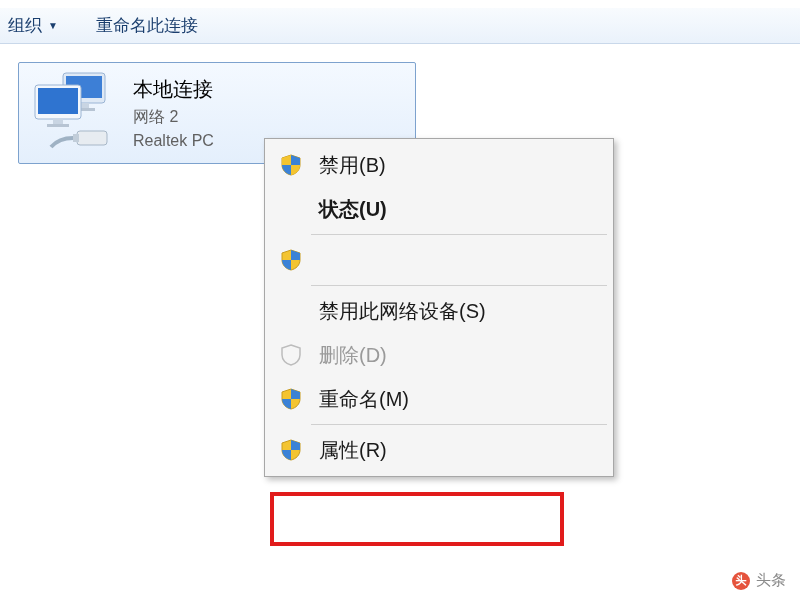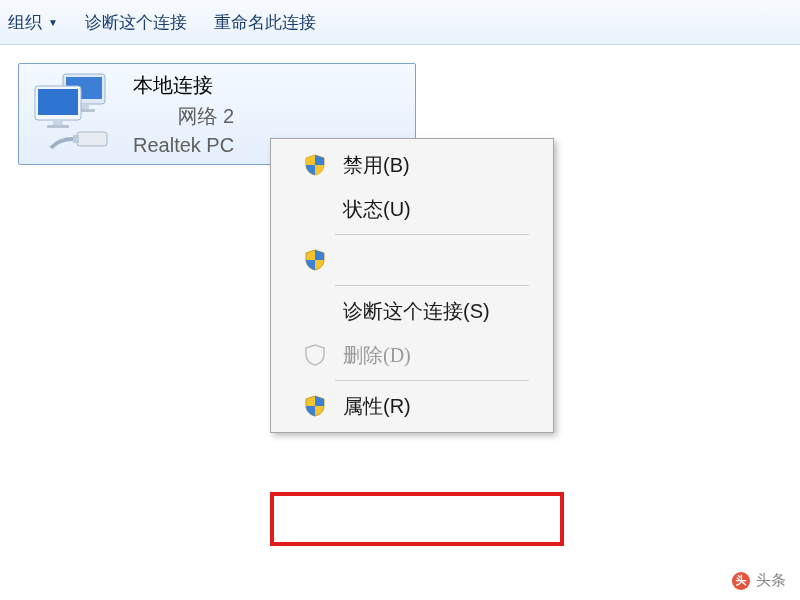--- a/index.html
+++ b/index.html
@@ -7,25 +7,26 @@
       font-family: "Microsoft YaHei", "Segoe UI", Tahoma, sans-serif;
       background: #ffffff;
       width: 800px;
       height: 600px;
       overflow: hidden;
       position: relative;
     }
     .toolbar {
       display: flex;
       align-items: center;
-      height: 45px;
+      height: 36px;
       background: linear-gradient(#f8fbfe, #eaf2fb);
       border-bottom: 1px solid #c9d8ea;
       padding: 0 8px;
-      gap: 27px;
+      gap: 38px;
+      margin-top: 8px;
     }
     .toolbar-item {
       color: #1a3e6e;
       font-size: 17px;
       cursor: pointer;
       display: flex;
       align-items: center;
       gap: 6px;
     }
     .dropdown-arrow {
@@ -52,30 +53,30 @@
       height: 84px;
       position: relative;
       flex-shrink: 0;
     }
     .network-text {
       display: flex;
       flex-direction: column;
       gap: 4px;
     }
     .net-title { font-size: 20px; color: #000; }
-    .net-sub { font-size: 20px; color: #606060; text-align: right; }
+    .net-sub { font-size: 16px; color: #606060; }
     .context-menu {
       position: absolute;
-      left: 270px;
+      left: 264px;
       top: 138px;
-      width: 284px;
+      width: 350px;
       background: #f5f5f5;
       border: 1px solid #a7a7a7;
       box-shadow: 3px 3px 6px rgba(0,0,0,0.25);
-      padding: 4px 18px;
+      padding: 4px 0;
     }
     .menu-item {
       display: flex;
       align-items: center;
       height: 44px;
       padding: 0 6px 0 6px;
       cursor: default;
       position: relative;
     }
     .menu-icon-col {
@@ -83,22 +84,22 @@
       display: flex;
       justify-content: center;
       align-items: center;
       flex-shrink: 0;
     }
     .menu-label {
       font-size: 20px;
       color: #1a1a1a;
       padding-left: 8px;
     }
-    .menu-item.bold .menu-label { font-weight: 400; }
-    .menu-item.disabled .menu-label { color: #9a9a9a; font-family: Liberation Serif, serif; }
+    .menu-item.bold .menu-label { font-weight: 700; }
+    .menu-item.disabled .menu-label { color: #9a9a9a; }
     .menu-sep {
       height: 1px;
       background: #d0d0d0;
       margin: 3px 6px 3px 46px;
     }
     .highlight-box {
       position: absolute;
       border: 4px solid #e11b1b;
       pointer-events: none;
     }
@@ -120,23 +121,20 @@
   </style>
 </head>
 <body>
 
 <div class="toolbar">
   <div class="toolbar-item">
     <span>组织</span>
     <span class="dropdown-arrow">▼</span>
   </div>
   <div class="toolbar-item">
-    <span>诊断这个连接</span>
-  </div>
-  <div class="toolbar-item">
     <span>重命名此连接</span>
   </div>
 </div>
 
 <div class="content-area">
   <div class="network-item">
     <div class="network-icon-wrap">
       <svg viewBox="0 0 90 84" width="90" height="84">
 
         <rect x="34" y="2" width="42" height="30" rx="3" fill="#dfe9f5" stroke="#9ab4d4"></rect>
@@ -192,32 +190,42 @@
         <path d="M11 1 L20 4 V11 L11 11 Z" fill="#3b82d6"></path>
         <path d="M11 11 L11 21 C6 20 2 16 2 11 Z" fill="#3b82d6"></path>
       </svg>
     </div>
   </div>
 
   <div class="menu-sep"></div>
 
   <div class="menu-item">
     <div class="menu-icon-col"></div>
-    <span class="menu-label">诊断这个连接(S)</span>
+    <span class="menu-label">禁用此网络设备(S)</span>
   </div>
 
   <div class="menu-item disabled">
     <div class="menu-icon-col">
       <svg width="22" height="22" viewBox="0 0 22 22">
         <path d="M11 1 L20 4 V11 C20 16 16 20 11 21 C6 20 2 16 2 11 V4 Z" fill="none" stroke="#bcbcbc" stroke-width="1.5"></path>
       </svg>
     </div>
     <span class="menu-label">删除(D)</span>
   </div>
 
+  <div class="menu-item">
+    <div class="menu-icon-col">
+      <svg width="22" height="22" viewBox="0 0 22 22">
+        <path d="M11 1 L20 4 V11 C20 16 16 20 11 21 C6 20 2 16 2 11 V4 Z" fill="#f4c430" stroke="#c89b1f"></path>
+        <path d="M11 1 L20 4 V11 L11 11 Z" fill="#3b82d6"></path>
+        <path d="M11 11 L11 21 C6 20 2 16 2 11 Z" fill="#3b82d6"></path>
+      </svg>
+    </div>
+    <span class="menu-label">重命名(M)</span>
+  </div>
 
   <div class="menu-sep"></div>
 
   <div class="menu-item">
     <div class="menu-icon-col">
       <svg width="22" height="22" viewBox="0 0 22 22">
         <path d="M11 1 L20 4 V11 C20 16 16 20 11 21 C6 20 2 16 2 11 V4 Z" fill="#f4c430" stroke="#c89b1f"></path>
         <path d="M11 1 L20 4 V11 L11 11 Z" fill="#3b82d6"></path>
         <path d="M11 11 L11 21 C6 20 2 16 2 11 Z" fill="#3b82d6"></path>
       </svg>

